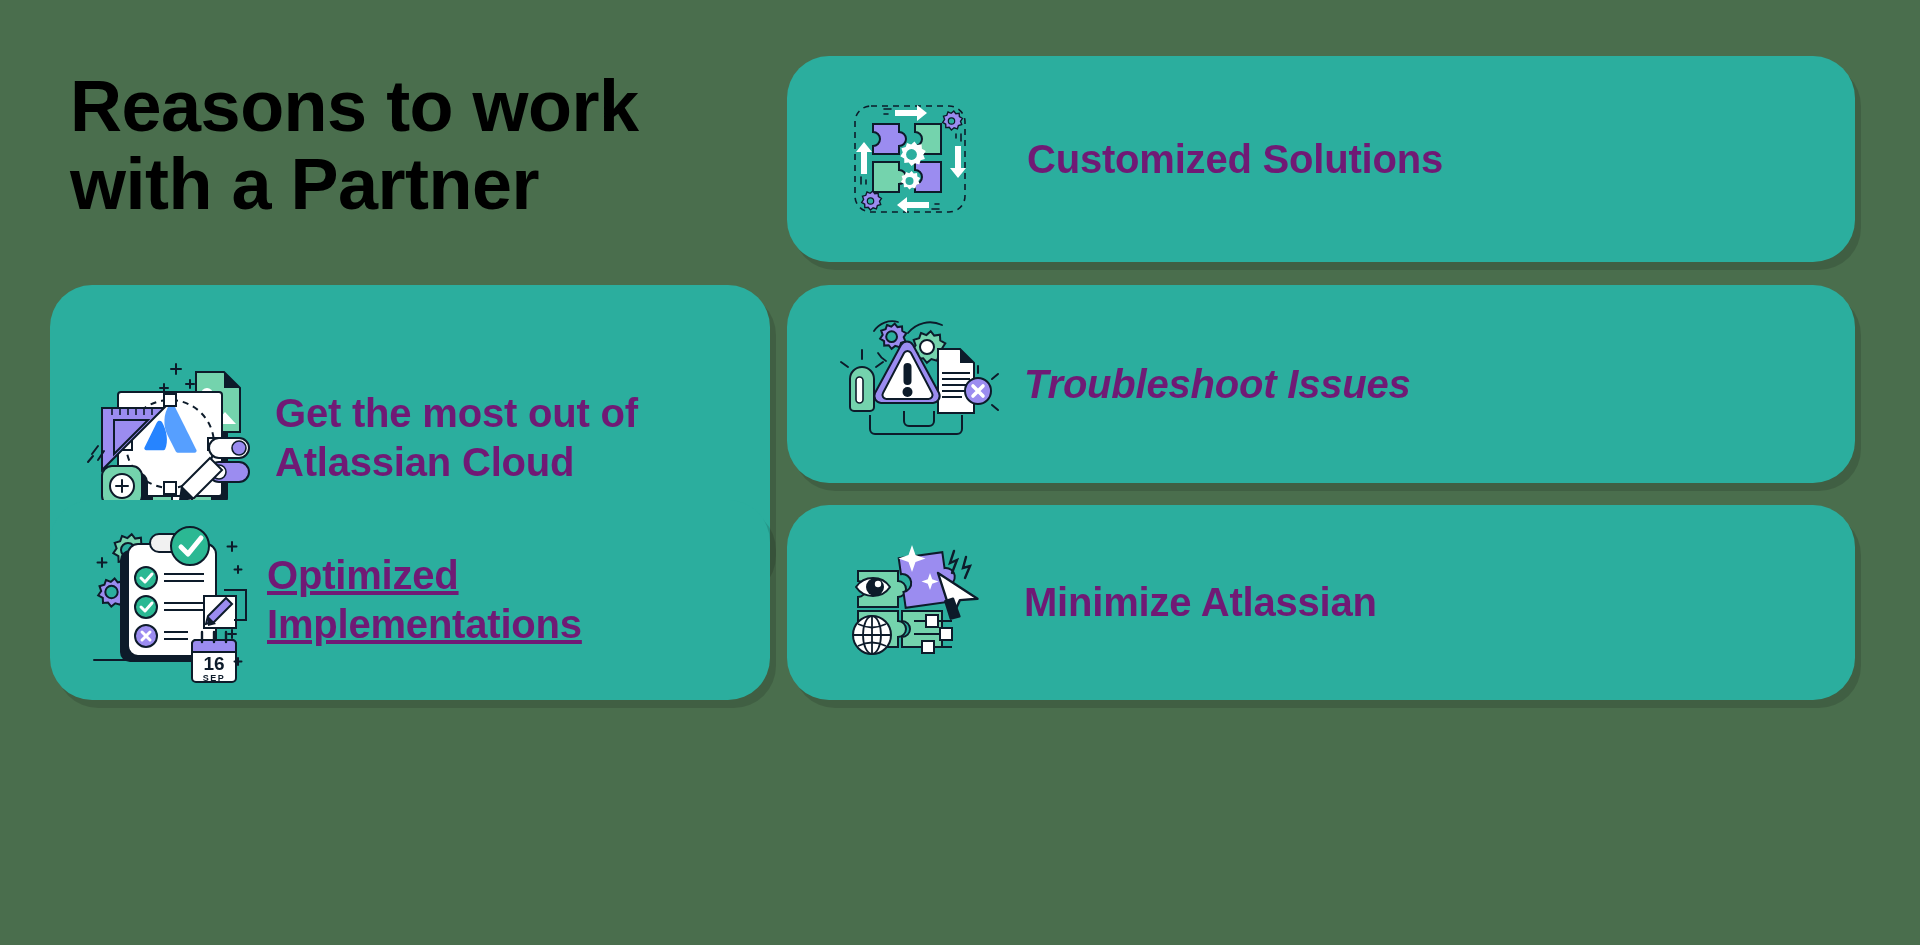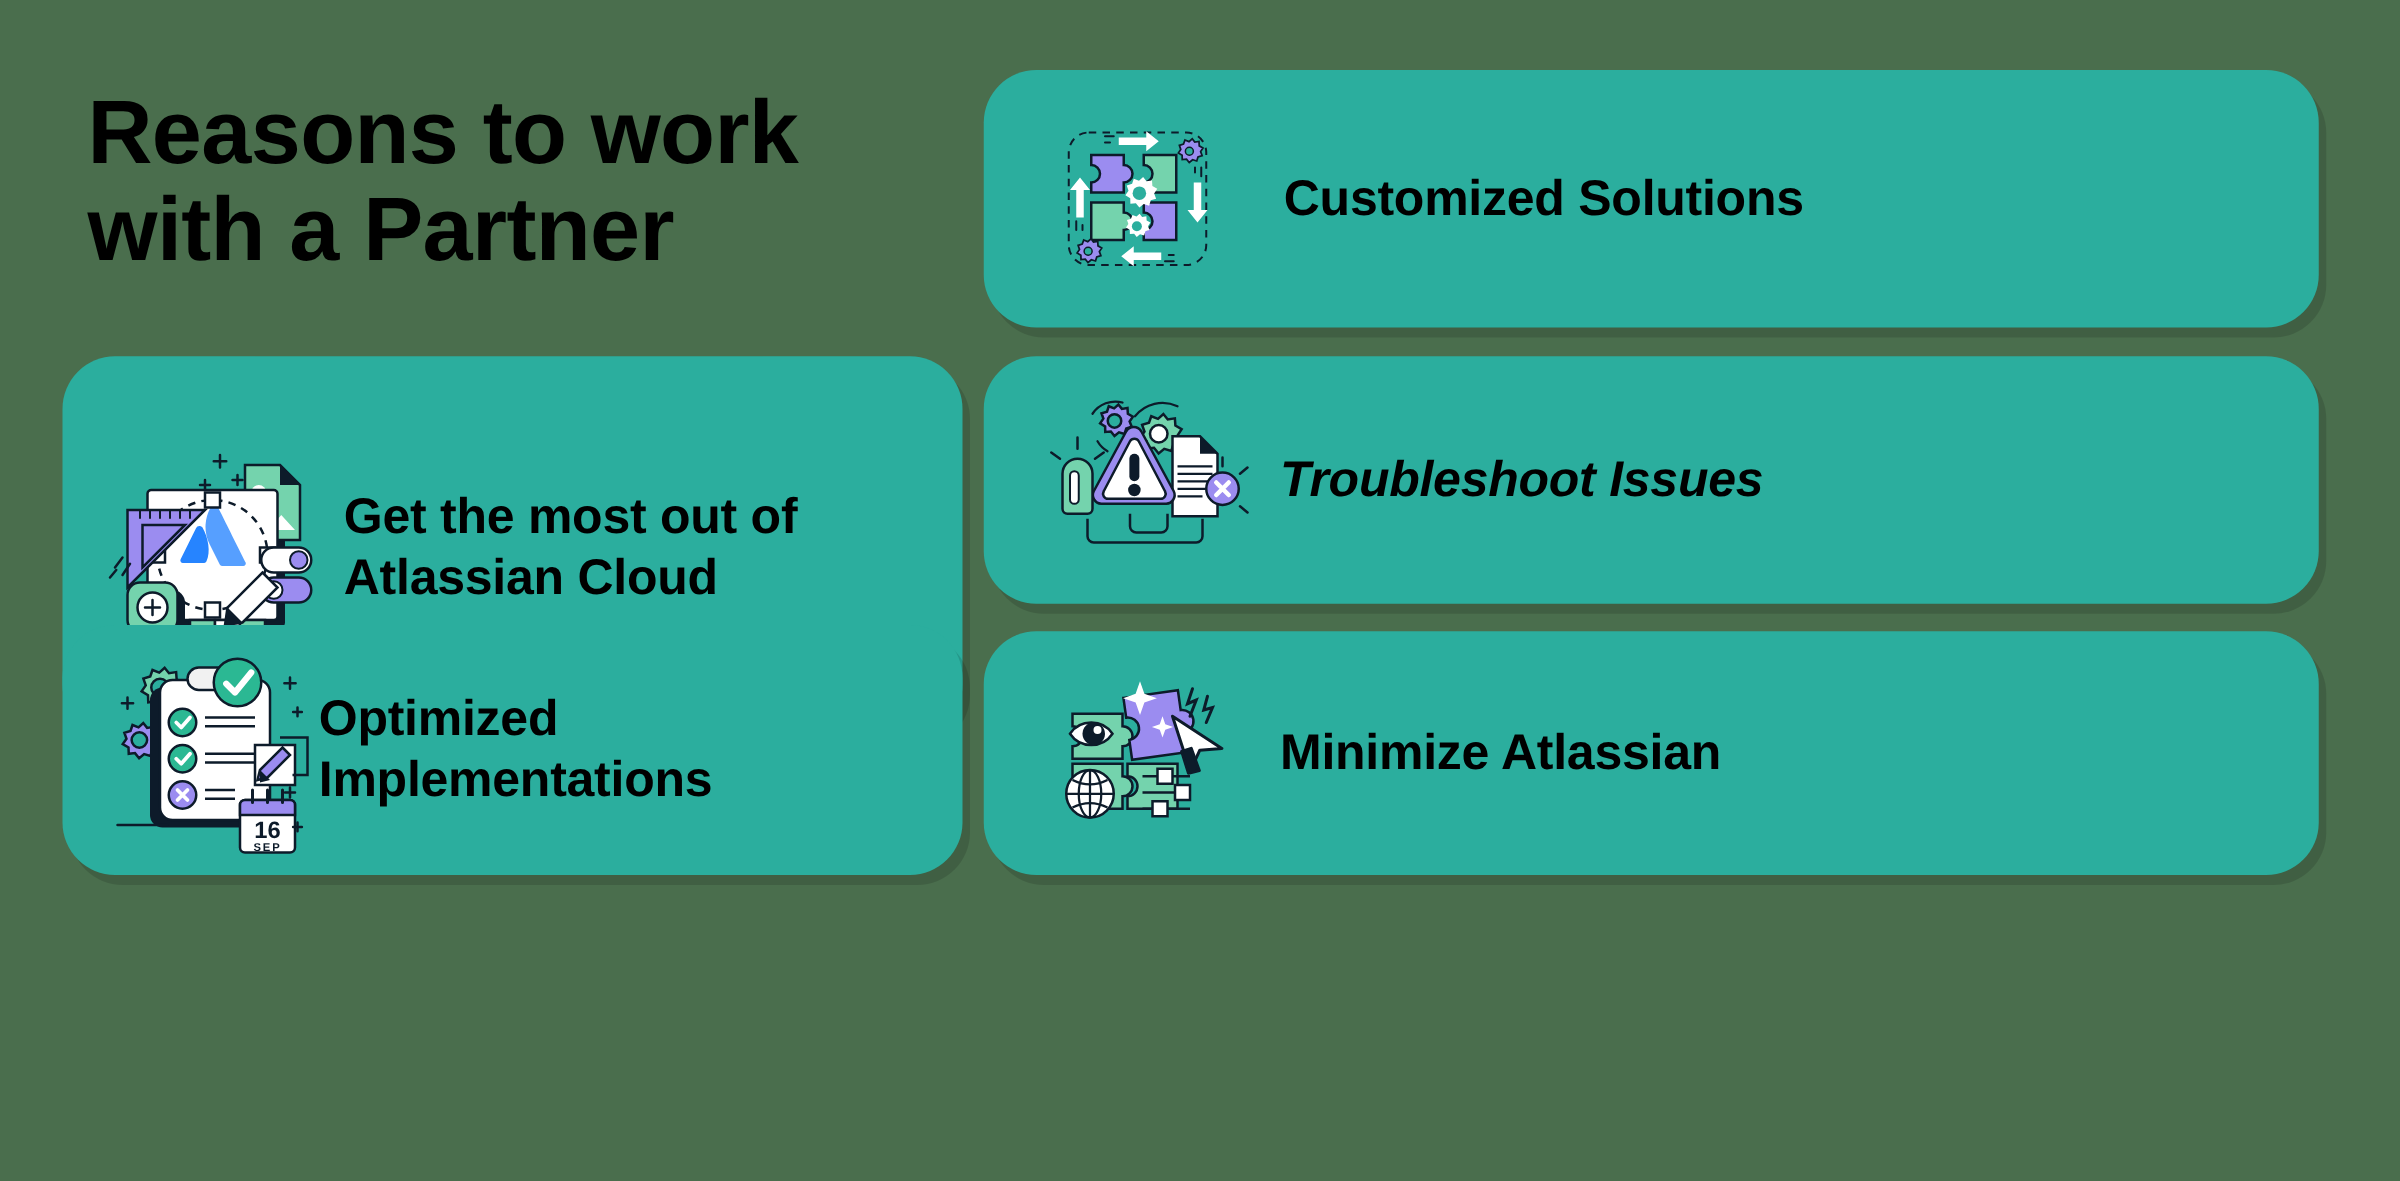--- a/index.html
+++ b/index.html
@@ -50,21 +50,21 @@
   }
 
   .card-icon {
     flex: 0 0 auto;
     display: flex;
     align-items: center;
     justify-content: flex-end;
   }
 
   .card-label {
-    color: #000000;
+    color: #701a75;
     font-weight: 700;
     font-size: 40px;
     line-height: 1.22;
     white-space: pre-line;
     letter-spacing: -0.2px;
   }
 
   
   #card-customized-solutions {
     left: 787px; top: 56px; width: 1068px; height: 206px;
@@ -86,21 +86,21 @@
     font-style: italic;
   }
   #card-troubleshoot-issues .card-icon { width: 150px; height: 130px; }
   #card-troubleshoot-issues .card-label { margin-left: 32px; }
 
   #card-optimized-implementations {
     left: 50px; top: 500px; width: 720px; height: 200px;
     padding-left: 30px;
   }
   #card-optimized-implementations .card-icon { width: 165px; height: 165px; }
-  #card-optimized-implementations .card-label { margin-left: 10px; }
+  #card-optimized-implementations .card-label { margin-left: 22px; text-decoration: underline; }
 
   #card-minimize-downtime {
     left: 787px; top: 505px; width: 1068px; height: 195px;
     padding-left: 55px;
   }
   #card-minimize-downtime .card-icon { width: 150px; height: 135px; }
   #card-minimize-downtime .card-label { margin-left: 32px; }
 
   svg { display: block; overflow: visible; }
 </style>

